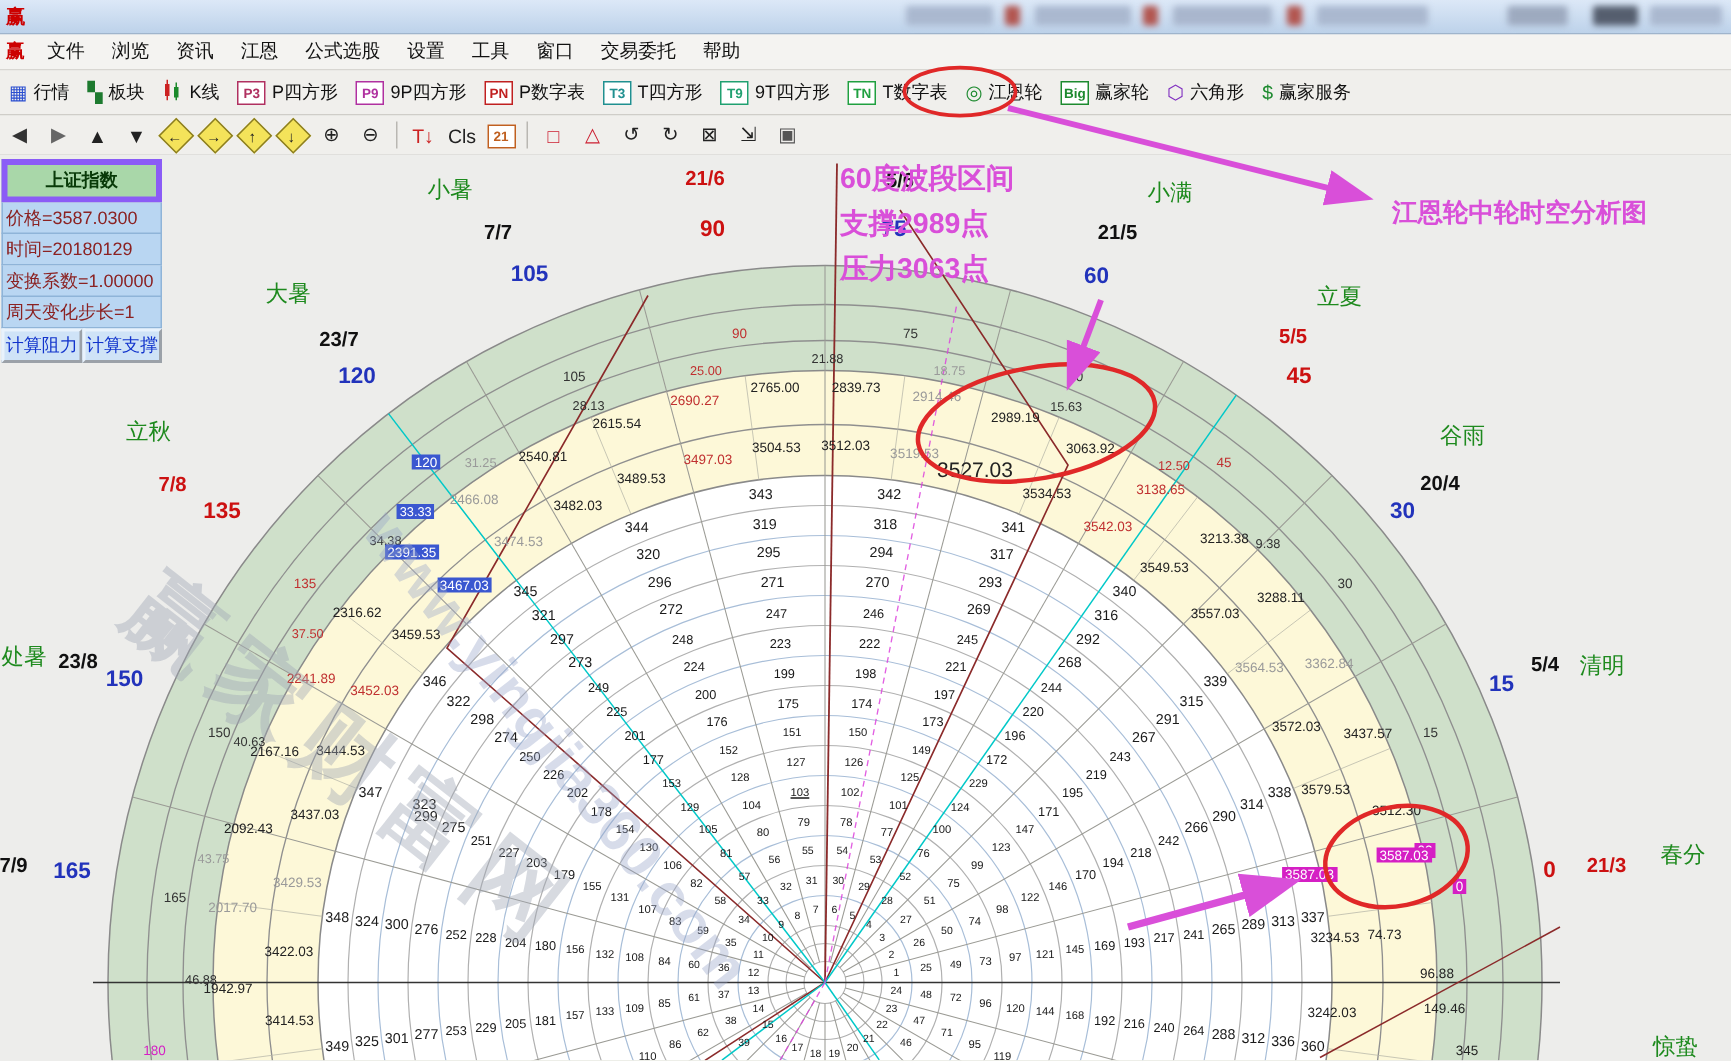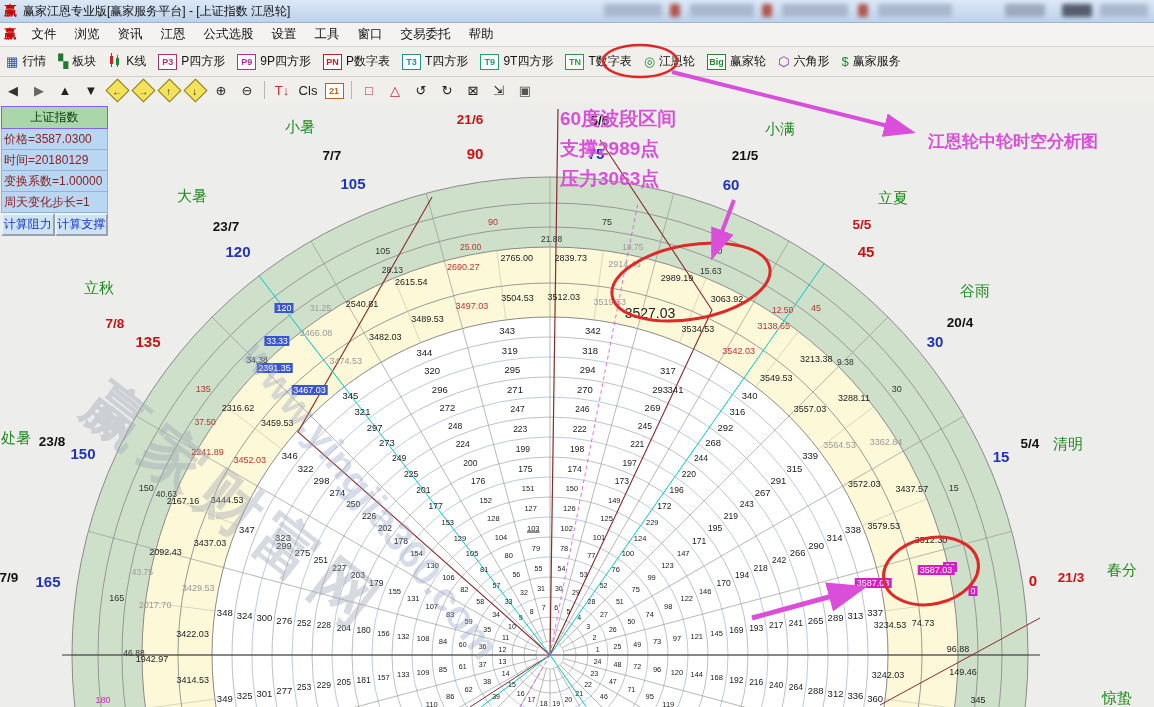--- a/index.html
+++ b/index.html
@@ -31,39 +31,38 @@
   
   #chart{position:absolute;left:0;top:103px;width:1154px;height:604px;background:#ededeb;overflow:hidden;}
   #wheel-svg,#labels{position:absolute;left:0;top:0;}
   .wl{position:absolute;transform:translate(-50%,-50%);white-space:nowrap;color:#222;}
   .bgm{background:#d51fc4;color:#fff !important;padding:0 2px;}
   .bgb{background:#3a57d0;color:#fff !important;padding:0 2px;}
   .watermark{position:absolute;color:rgba(160,168,182,0.42);pointer-events:none;font-weight:bold;}
 
   
   #panel{position:absolute;left:1px;top:3px;width:107px;font-size:12px;}
-  #panel-header{background:#a9d7a9;border:1px solid #8b5cf6;text-align:center;
-    padding:2px 0;color:#083a08;font-weight:normal;}
+  #panel-header{background:#a9d7a9;border:4px solid #8b5cf6;text-align:center;
+    padding:2px 0;color:#083a08;font-weight:bold;}
   .panel-row{background:#b9d6f2;border:1px solid #8fb4d8;border-top:none;
     color:#8b2222;padding:1.5px 2px;white-space:nowrap;overflow:hidden;}
   #panel-btns{display:flex;}
   .panel-btn{flex:1;background:#cfe3f7;border:2px outset #e8f2fc;color:#1133cc;
     text-align:center;padding:1px 0;font-size:12px;}
 
   
   #anno-svg{position:absolute;left:0;top:0;pointer-events:none;}
   .note-line{position:absolute;color:#d94fd9;font-size:19px;font-weight:bold;white-space:nowrap;}
 </style>
 </head>
 <body>
 <div id="app">
 
 <div id="titlebar">
   <span id="title-logo">赢</span>
-  <span>赢家江恩专业版[赢家服务平台] - [上证指数 江恩轮]</span>
   <div class="blurblob" style="left:604px;width:58px;background:#aab8cf;"></div>
   <div class="blurblob" style="left:670px;width:10px;background:#b2554f;"></div>
   <div class="blurblob" style="left:690px;width:64px;background:#aab8cf;"></div>
   <div class="blurblob" style="left:762px;width:10px;background:#b2554f;"></div>
   <div class="blurblob" style="left:782px;width:66px;background:#a9b6cd;"></div>
   <div class="blurblob" style="left:858px;width:10px;background:#b2554f;"></div>
   <div class="blurblob" style="left:878px;width:74px;background:#aab8cf;"></div>
   <div class="blurblob" style="left:1005px;width:40px;background:#9daabf;"></div>
   <div class="blurblob" style="left:1062px;width:30px;background:#555e6e;"></div>
   <div class="blurblob" style="left:1100px;width:48px;background:#aab8cf;"></div>
@@ -468,21 +467,21 @@
         <div class="wl" style="left: 362.501px; top: 307.647px; font-size: 9.5px; color: rgb(26, 26, 26);">321</div>
         <div class="wl" style="left: 305.647px; top: 364.501px; font-size: 9.5px; color: rgb(26, 26, 26);">322</div>
         <div class="wl" style="left: 283px; top: 434.134px; font-size: 9.5px; color: rgb(26, 26, 26); text-align: center;">323</div>
         <div class="wl" style="left: 244.635px; top: 511.798px; font-size: 9.5px; color: rgb(26, 26, 26);">324</div>
         <div class="wl" style="left: 244.635px; top: 592.202px; font-size: 9.5px; color: rgb(26, 26, 26);">325</div>
         <div class="wl" style="left: 855.365px; top: 592.202px; font-size: 9.5px; color: rgb(26, 26, 26);">336</div>
         <div class="wl" style="left: 875.194px; top: 509.187px; font-size: 9.5px; color: rgb(26, 26, 26);">337</div>
         <div class="wl" style="left: 853.032px; top: 426.48px; font-size: 9.5px; color: rgb(26, 26, 26);">338</div>
         <div class="wl" style="left: 810.22px; top: 352.326px; font-size: 9.5px; color: rgb(26, 26, 26);">339</div>
         <div class="wl" style="left: 749.674px; top: 291.78px; font-size: 9.5px; color: rgb(26, 26, 26);">340</div>
-        <div class="wl" style="left: 675.52px; top: 248.968px; font-size: 9.5px; color: rgb(26, 26, 26); margin-top: 37px;">341</div>
+        <div class="wl" style="left: 675.52px; top: 248.968px; font-size: 9.5px; color: rgb(26, 26, 26);">341</div>
         <div class="wl" style="left: 592.813px; top: 226.806px; font-size: 9.5px; color: rgb(26, 26, 26);">342</div>
         <div class="wl" style="left: 507.187px; top: 226.806px; font-size: 9.5px; color: rgb(26, 26, 26);">343</div>
         <div class="wl" style="left: 424.48px; top: 248.968px; font-size: 9.5px; color: rgb(26, 26, 26);">344</div>
         <div class="wl" style="left: 350.326px; top: 291.78px; font-size: 9.5px; color: rgb(26, 26, 26);">345</div>
         <div class="wl" style="left: 289.78px; top: 352.326px; font-size: 9.5px; color: rgb(26, 26, 26);">346</div>
         <div class="wl" style="left: 246.968px; top: 426.48px; font-size: 9.5px; color: rgb(26, 26, 26);">347</div>
         <div class="wl" style="left: 224.806px; top: 509.187px; font-size: 9.5px; color: rgb(26, 26, 26);">348</div>
         <div class="wl" style="left: 224.806px; top: 594.813px; font-size: 9.5px; color: rgb(26, 26, 26);">349</div>
         <div class="wl" style="left: 875.194px; top: 594.813px; font-size: 9.5px; color: rgb(26, 26, 26);">360</div>
         <div class="wl" style="left: 953.735px; top: 384.767px; font-size: 9px; color: rgb(51, 51, 51);">15</div>

